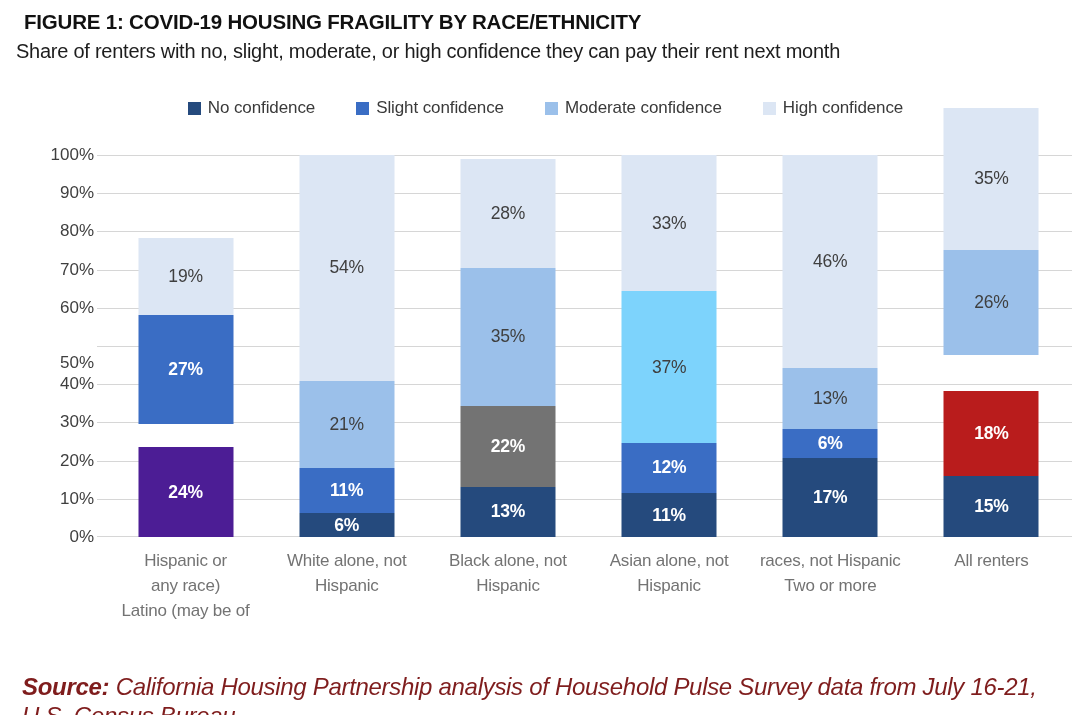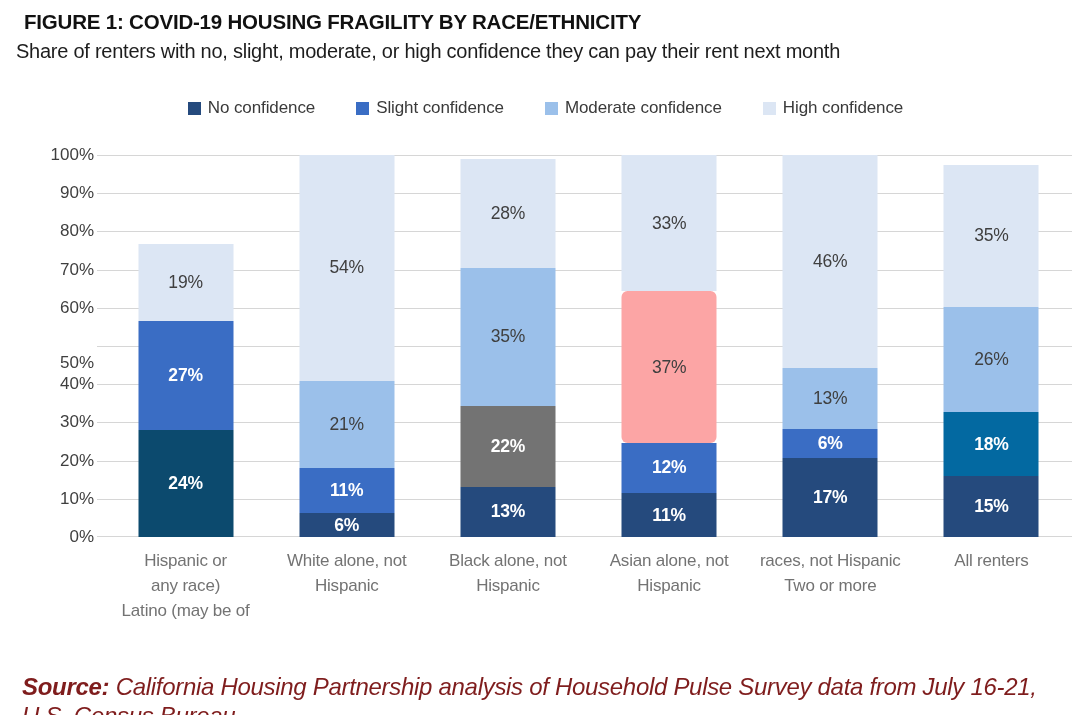--- a/index.html
+++ b/index.html
@@ -252,21 +252,21 @@
         <div class="gridline" style="top: 343.8px;">
           <div class="tickmark"></div>
         </div>
         <div class="gridline zero" style="top: 381px;">
           <div class="tickmark"></div>
         </div>
       </div>
     <div class="bars" id="bars">
         <div class="bar-col">
           <div class="bar-stack">
-            <div class="seg s0" style="height: 107px; background: #0c4a6e;">24%</div>
+            <div class="seg s0" style="height: 90px; background: #4c1d95; margin-top: 23px;">24%</div>
             <div class="seg s1" style="height: 108.87px; background: rgb(58, 109, 196);">27%</div>
             <div class="seg s3" style="height: 76.782px; background: rgb(220, 230, 244);">19%</div>
           </div>
         </div>
         <div class="bar-col">
           <div class="bar-stack">
             <div class="seg s0" style="height: 23.684px; background: rgb(37, 74, 125);">6%</div>
             <div class="seg s1" style="height: 45.076px; background: rgb(58, 109, 196);">11%</div>
             <div class="seg s2" style="height: 87.478px; background: rgb(155, 192, 234);">21%</div>
             <div class="seg s3" style="height: 225.762px; background: rgb(220, 230, 244);">54%</div>
@@ -277,36 +277,36 @@
             <div class="seg s0" style="height: 50.424px; background: rgb(37, 74, 125);">13%</div>
             <div class="seg s1" style="height: 81px; background: #737373;">22%</div>
             <div class="seg s2" style="height: 137.902px; background: rgb(155, 192, 234);">35%</div>
             <div class="seg s3" style="height: 108.87px; background: rgb(220, 230, 244);">28%</div>
           </div>
         </div>
         <div class="bar-col">
           <div class="bar-stack">
             <div class="seg s0" style="height: 43.93px; background: rgb(37, 74, 125);">11%</div>
             <div class="seg s1" style="height: 50.424px; background: rgb(58, 109, 196);">12%</div>
-            <div class="seg s2" style="height: 151.272px; background: #fca5a5; border-radius: 6px;">37%</div>
+            <div class="seg s2" style="height: 151.272px; background: #7dd3fc;">37%</div>
             <div class="seg s3" style="height: 136.374px; background: rgb(220, 230, 244);">33%</div>
           </div>
         </div>
         <div class="bar-col">
           <div class="bar-stack">
             <div class="seg s0" style="height: 79.456px; background: rgb(37, 74, 125);">17%</div>
             <div class="seg s1" style="height: 28.268px; background: rgb(58, 109, 196);">6%</div>
             <div class="seg s2" style="height: 61.12px; background: rgb(155, 192, 234);">13%</div>
             <div class="seg s3" style="height: 213.156px; background: rgb(220, 230, 244);">46%</div>
           </div>
         </div>
         <div class="bar-col">
           <div class="bar-stack">
             <div class="seg s0" style="height: 60.738px; background: rgb(37, 74, 125);">15%</div>
-            <div class="seg s1" style="height: 64px; background: #0369a1;">18%</div>
+            <div class="seg s1" style="height: 85px; background: #b91c1c; margin-top: 36px;">18%</div>
             <div class="seg s2" style="height: 105.432px; background: rgb(155, 192, 234);">26%</div>
             <div class="seg s3" style="height: 141.722px; background: rgb(220, 230, 244);">35%</div>
           </div>
         </div>
       </div>
   </div>
 
   <div class="xlabels" id="xlabels">
       <div class="xlabel">
         <div>Hispanic or</div>

